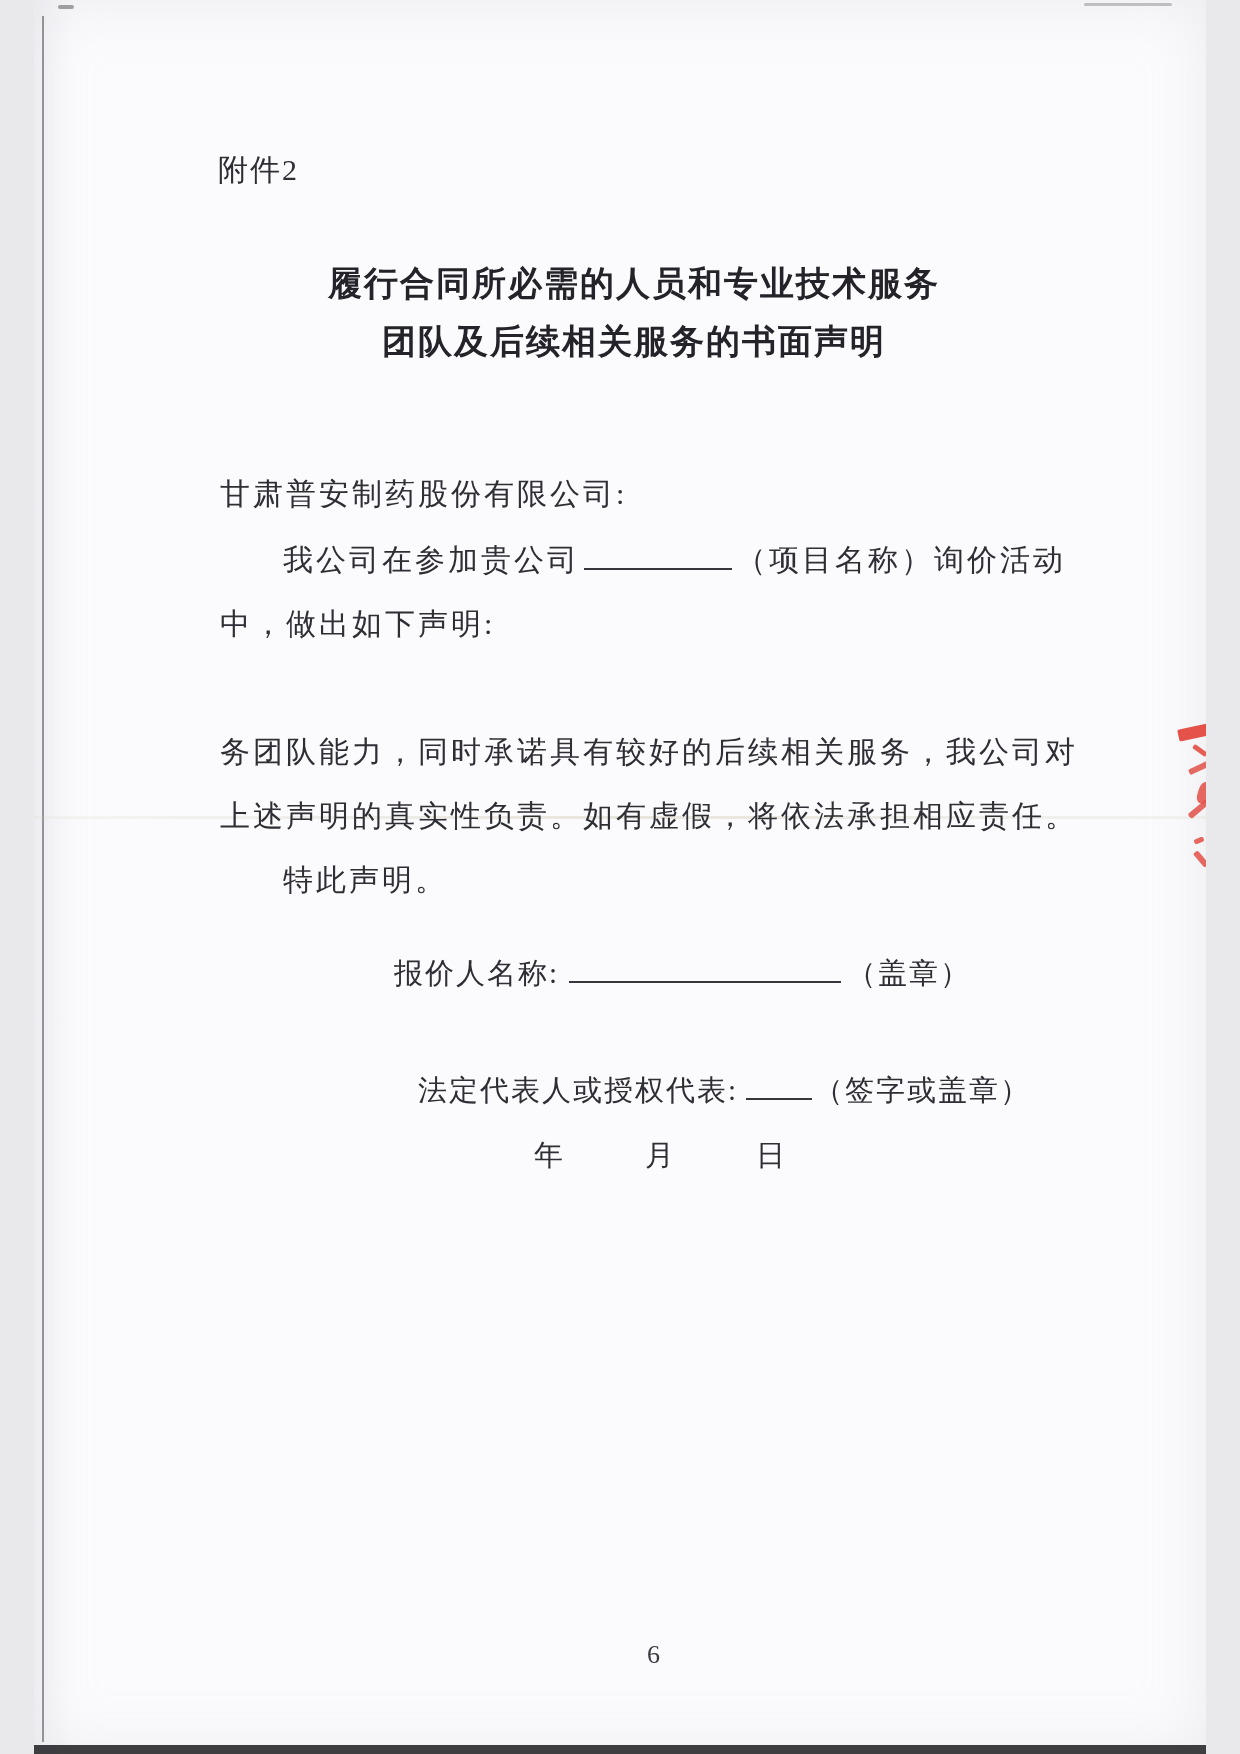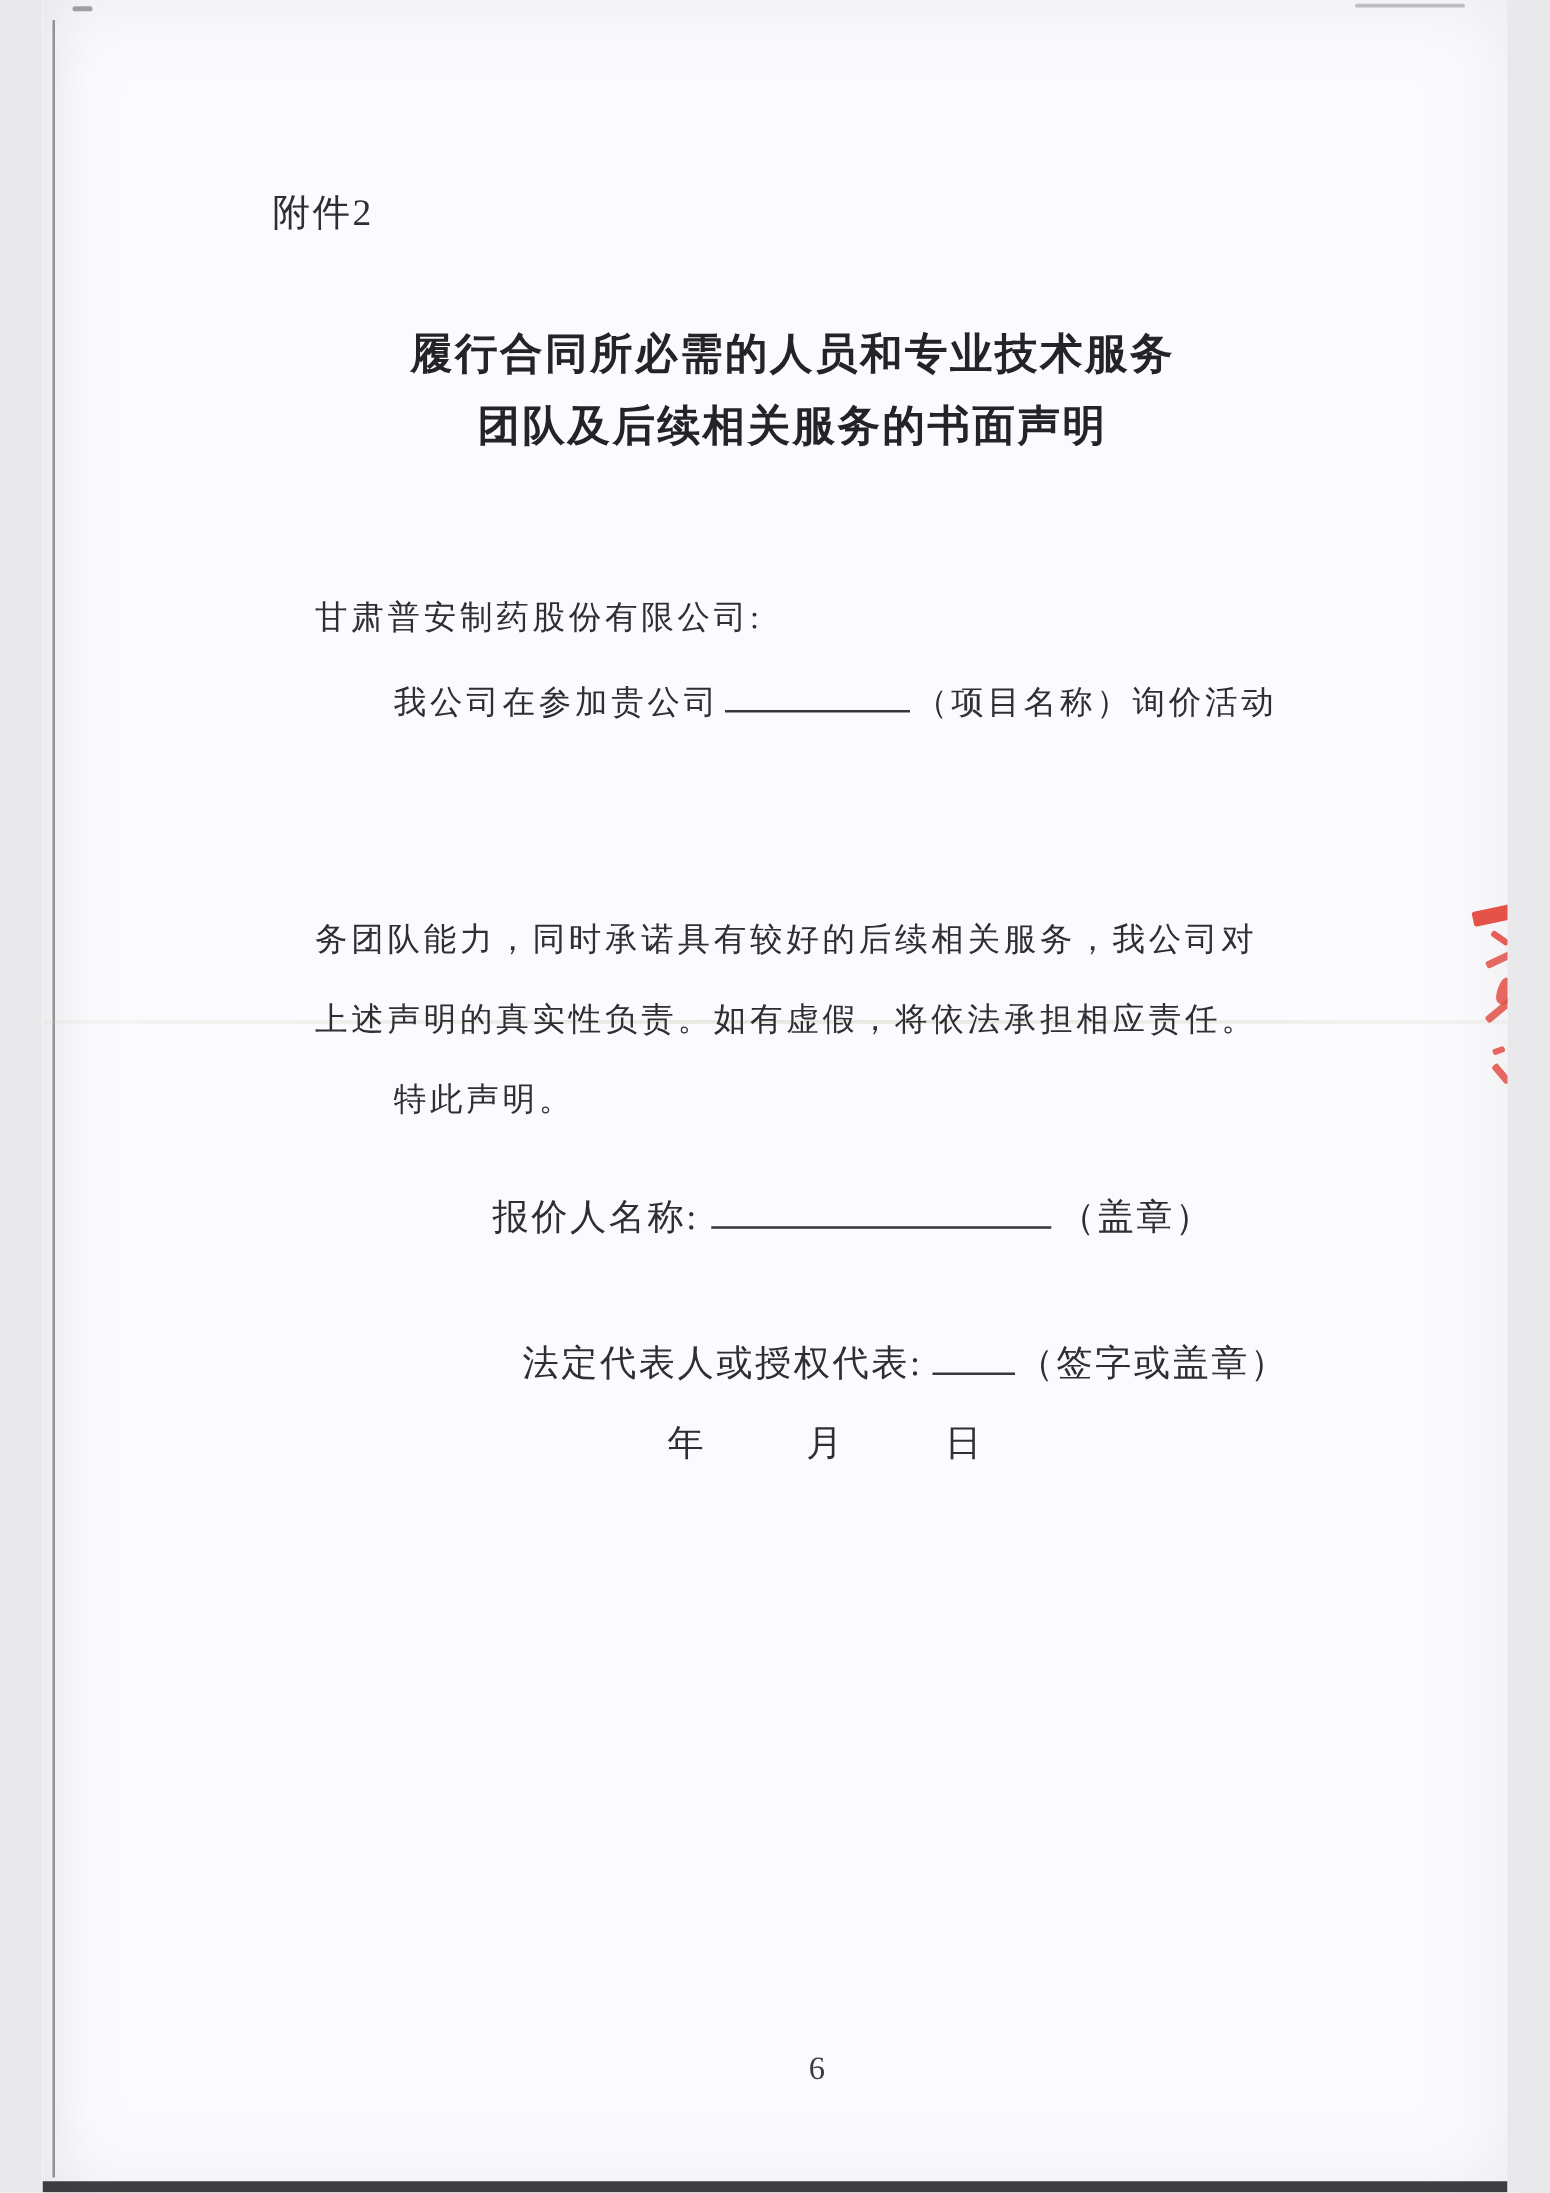--- a/index.html
+++ b/index.html
@@ -13,21 +13,21 @@
     overflow:hidden;
     font-family:"Liberation Serif","DejaVu Serif",serif;
     color:#2e2e35;
     box-shadow: inset 0 0 60px rgba(190,190,200,.25);
   }
   .abs{position:absolute;white-space:nowrap;}
   .attachment{left:184px;top:150px;font-size:30px;letter-spacing:2px;}
   .title-wrap{left:20px;top:254px;width:1160px;text-align:center;
     font-family:"Liberation Sans","DejaVu Sans",sans-serif;
     font-weight:700;color:#232329;font-size:34px;letter-spacing:2px;line-height:58px;}
-  .body-line{font-size:26px;letter-spacing:3px;line-height:40px;margin-left:32px;}
+  .body-line{font-size:30px;letter-spacing:3px;line-height:40px;}
   .sign-line{font-size:29px;letter-spacing:2px;line-height:40px;}
   .blank{display:inline-block;border-bottom:2px solid #36363d;height:28px;vertical-align:baseline;}
   .blank-project{width:148px;margin:0 4px;}
   .blank-bidder{width:272px;margin:0 6px 0 10px;}
   .blank-rep{width:66px;margin:0 2px 0 8px;}
   .date-sep{display:inline-block;width:80px;}
   .page-number{left:0;top:1640px;width:1240px;text-align:center;font-size:26px;letter-spacing:1px;color:#3a3a42;}
   
   .edge-left{position:absolute;left:8px;top:16px;bottom:12px;width:2px;background:#55555c;opacity:.6;}
   .edge-bottom{position:absolute;left:0;right:0;bottom:0;height:9px;background:#242428;opacity:.88;}
@@ -63,20 +63,21 @@
   <div class="abs title-wrap">
     <div>履行合同所必需的人员和专业技术服务</div>
     <div>团队及后续相关服务的书面声明</div>
   </div>
 
   <div class="abs body-line" style="left:186px;top:474px;">甘肃普安制药股份有限公司:</div>
 
   <div class="abs body-line" style="left:249px;top:540px;">
     <span>我公司在参加贵公司</span><span class="blank blank-project"></span><span>（项目名称）询价活动</span>
   </div>
+  <div class="abs body-line" style="left:186px;top:604px;">中，做出如下声明:</div>
 
   <div class="abs body-line" style="left:186px;top:732px;">务团队能力，同时承诺具有较好的后续相关服务，我公司对</div>
   <div class="abs body-line" style="left:186px;top:796px;">上述声明的真实性负责。如有虚假，将依法承担相应责任。</div>
 
   <div class="abs body-line" style="left:249px;top:860px;">特此声明。</div>
 
   <div class="abs sign-line" style="left:360px;top:953px;">
     <span>报价人名称:</span><span class="blank blank-bidder"></span><span>（盖章）</span>
   </div>
   <div class="abs sign-line" style="left:360px;top:1070px;margin-left:24px;">

